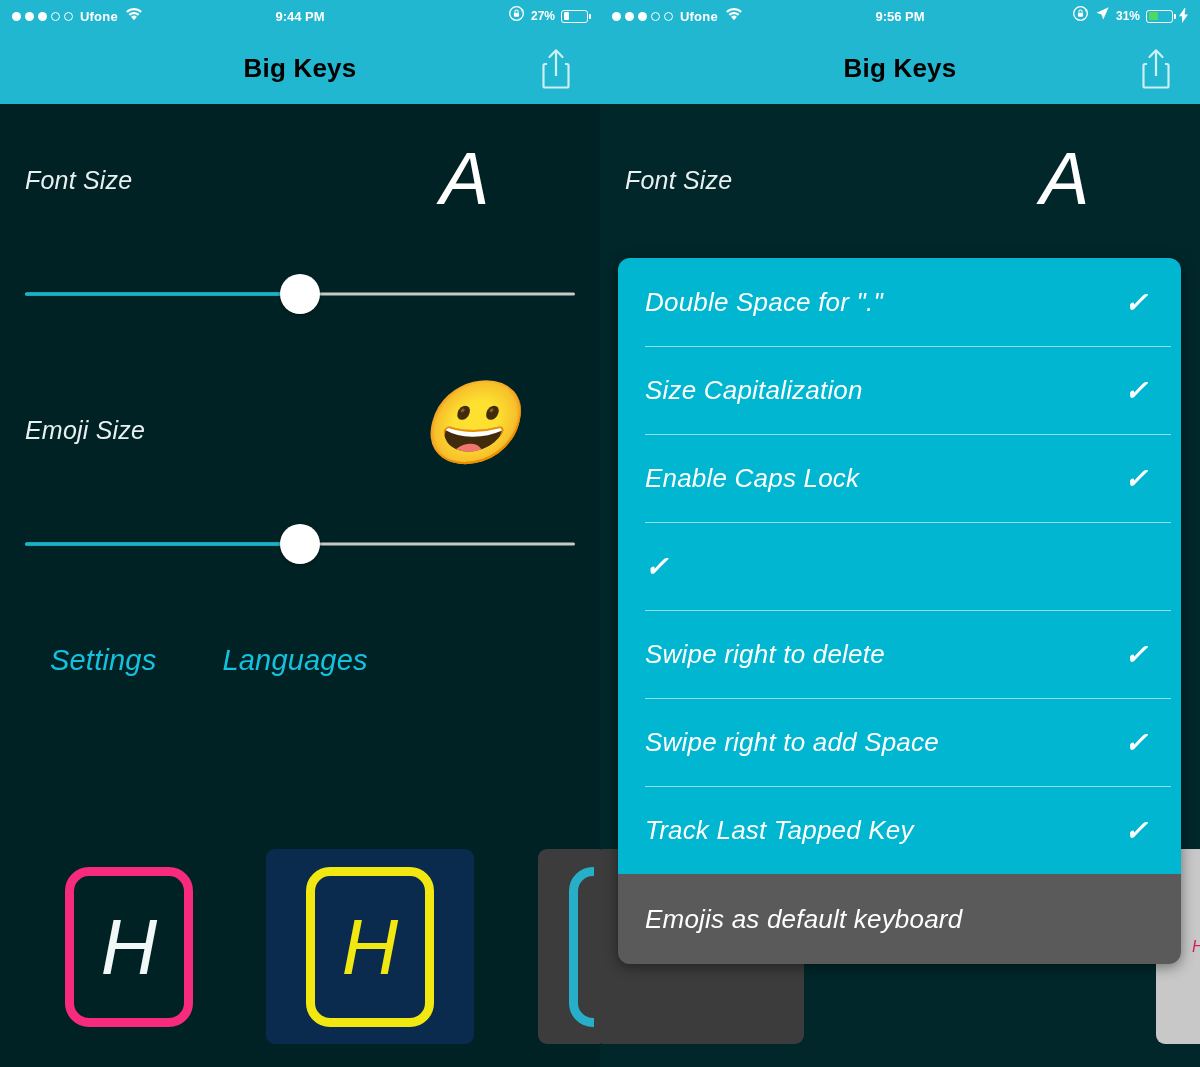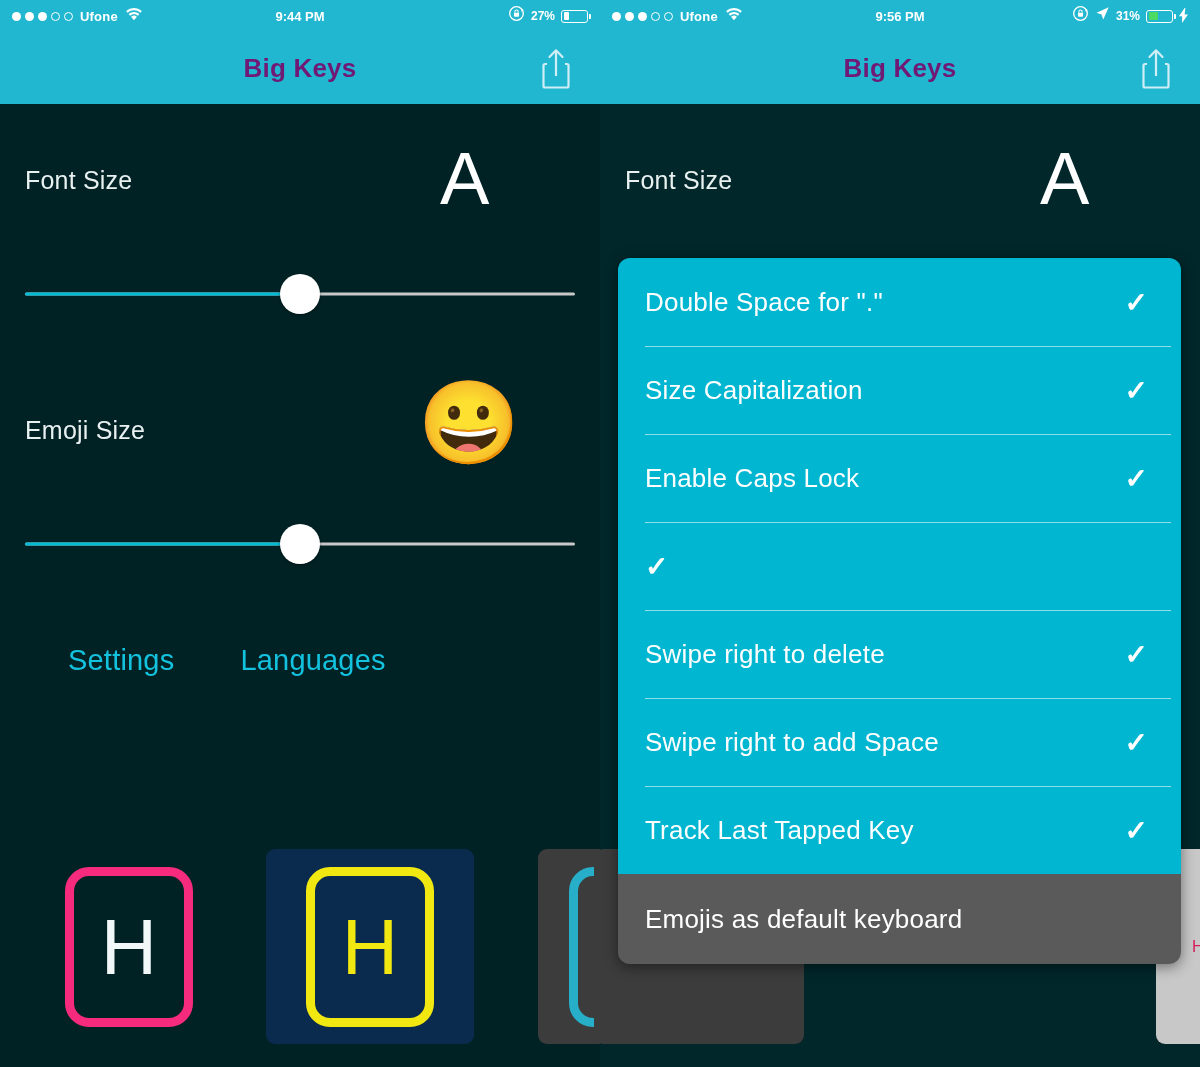--- a/index.html
+++ b/index.html
@@ -44,28 +44,28 @@
   }
   .battery .fill { height:100%; background:#ffffff; border-radius:1px; }
   .battery.green .fill { background:#4CD964; }
   .bolt { font-size:14px; line-height:1; }
 
   
   .navbar {
     height:72px; background:#22B7D0; position:relative;
     display:flex; align-items:center; justify-content:center;
   }
-  .nav-title { color:#701a75; font-size:26px; font-weight:bold; letter-spacing:.2px; }
+  .nav-title { color:#000000; font-size:26px; font-weight:bold; letter-spacing:.2px; }
   .share-btn {
     position:absolute; right:24px; top:50%; transform:translateY(-50%);
     width:40px; height:44px;
   }
 
   
-  .content { position:relative; height:861px; }
+  .content { position:relative; height:861px;font-style:italic; }
 
   .row-label {
     position:absolute; left:25px; color:#e8f0f0;
     font-size:25px; letter-spacing:.2px;
   }
   .preview-A {
     position:absolute; color:#ffffff; font-size:74px;
     font-weight:400; line-height:1;
   }
   .preview-emoji { position:absolute; font-size:82px; line-height:1; }
@@ -78,21 +78,21 @@
   .slider .fill {
     position:absolute; top:50%; left:0; height:3px;
     background:#00bcd4; transform:translateY(-50%); border-radius:2px;
   }
   .slider .thumb {
     position:absolute; top:50%; width:40px; height:40px;
     background:#ffffff; border-radius:50%; transform:translate(-50%,-50%);
     box-shadow:0 1px 3px rgba(0,0,0,.45);
   }
 
-  .links { position:absolute; left:0; width:600px; display:flex; gap:66px; padding-left:68px; }
+  .links { position:absolute; left:0; width:600px; display:flex; gap:66px; padding-left:50px; }
   .link { color:#13c2de; font-size:29px; letter-spacing:.2px; }
 
   
   .tiles { position:absolute; top:745px; left:0; width:600px; height:200px; }
   .tile {
     position:absolute; top:0; width:208px; height:195px;
     border-radius:9px; display:flex; align-items:center; justify-content:center;
   }
   .tile .glyph-box {
     width:128px; height:160px; border-radius:24px;

